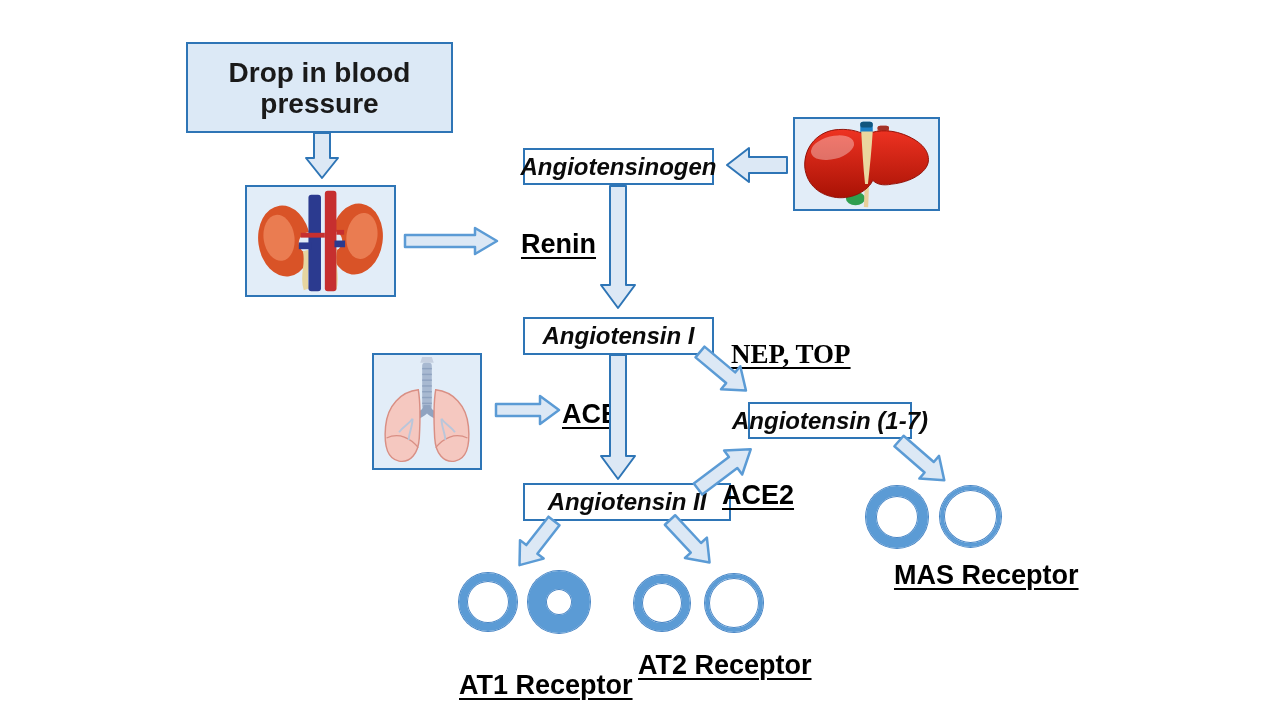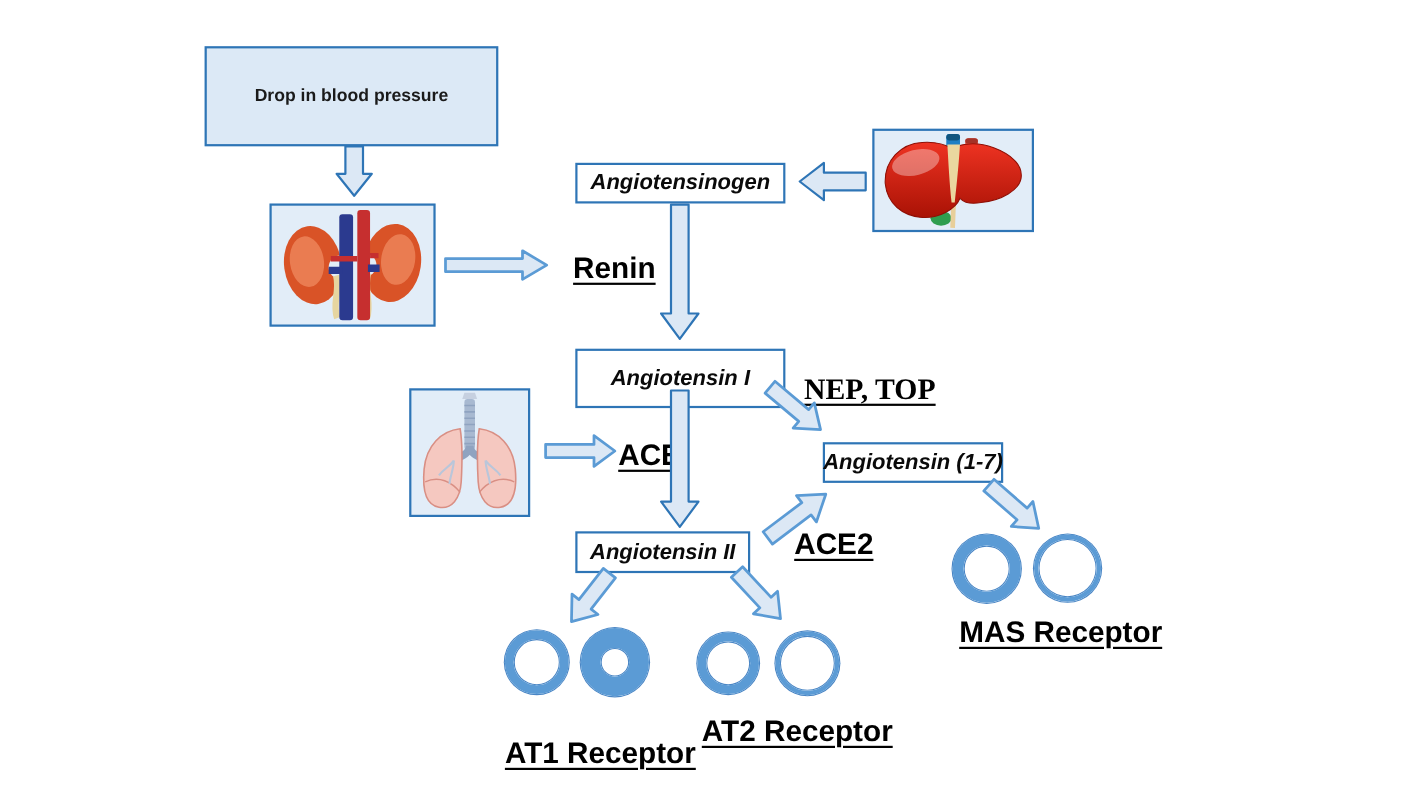--- a/index.html
+++ b/index.html
@@ -4,54 +4,54 @@
 <style>
   * { margin:0; padding:0; box-sizing:border-box; }
   html,body { width:1280px; height:720px; background:#ffffff; overflow:hidden;
               font-family:"Liberation Sans", sans-serif; }
   #canvas { position:relative; width:1280px; height:720px; background:#ffffff; }
 
   
   .node {
     position:absolute; background:#ffffff; border:2px solid #2e75b6;
     display:flex; align-items:center; justify-content:center;
-    font-weight:bold; font-style:italic; font-size:20px; color:#0a0a0a;
+    font-weight:bold; font-style:italic; font-size:24px; color:#0a0a0a;
     white-space:nowrap;
   }
   .trigger-box {
     position:absolute; left:186px; top:42px; width:267px; height:91px;
     background:#dce9f6; border:2px solid #2e75b6;
     display:flex; flex-direction:column; align-items:center; justify-content:center;
-    font-weight:bold; font-size:16px; color:#1a1a1a; line-height:31px; text-align:center;
+    font-weight:bold; font-size:28px; color:#1a1a1a; line-height:31px; text-align:center;
   }
   .organ-box {
     position:absolute; background:#e2edf8; border:2px solid #2e75b6;
     display:flex; align-items:center; justify-content:center;
   }
   #angiotensinogen-box { left:523px; top:148px; width:191px; height:37px; }
-  #angiotensin1-box   { left:523px; top:317px; width:191px; height:54px; }
-  #angiotensin2-box   { left:523px; top:483px; width:159px; height:38px; }
+  #angiotensin1-box   { left:523px; top:317px; width:191px; height:38px; }
+  #angiotensin2-box   { left:523px; top:483px; width:208px; height:38px; }
   #angiotensin17-box  { left:748px; top:402px; width:164px; height:37px; }
   #kidney-box { left:245px; top:185px; width:151px; height:112px; }
   #liver-box  { left:793px; top:117px; width:147px; height:94px;  }
   #lungs-box  { left:372px; top:353px; width:110px; height:117px; }
 
   
   .lbl {
     position:absolute; font-weight:bold; font-size:27px; color:#000;
     text-decoration:underline; text-decoration-thickness:2px; text-underline-offset:4px;
     white-space:nowrap;
   }
   #renin-label { left:521px; top:229px; }
   #ace-label   { left:562px; top:399px; }
   #nep-label   { left:731px; top:339px;font-family:Liberation Serif, serif; }
   #ace2-label  { left:722px; top:480px;text-align:right; }
   #at1-label   { left:459px; top:650px;margin-top:20px; }
   #at2-label   { left:638px; top:650px; }
-  #mas-label   { left:872px; top:560px; }
+  #mas-label   { left:894px; top:560px; }
 
   
   .arrow { position:absolute; overflow:visible; }
   .arrow polygon { fill:#dce8f5; stroke-linejoin:round; }
   .arr-strong polygon { stroke:#2e75b6; stroke-width:2; }
   .arr-light  polygon { stroke:#5b9bd5; stroke-width:2.5; }
 
   
   .ring {
     position:absolute; border-radius:50%; border-style:solid; border-color:#5b9bd5;

